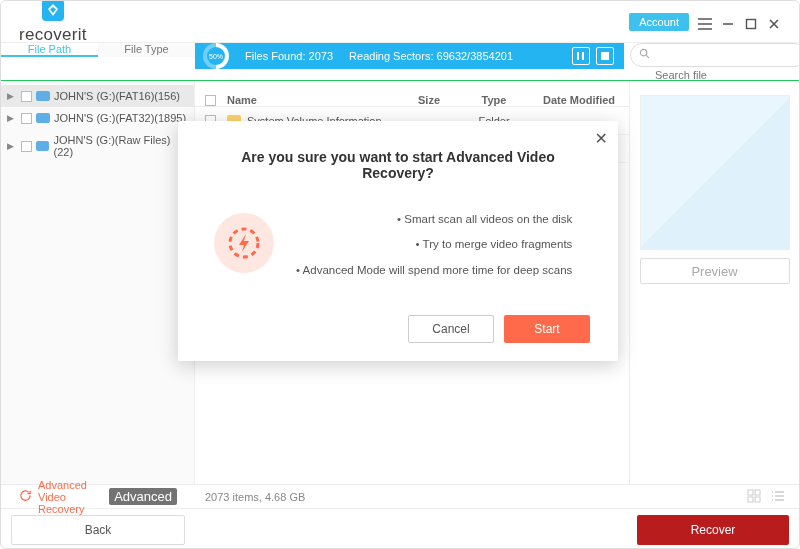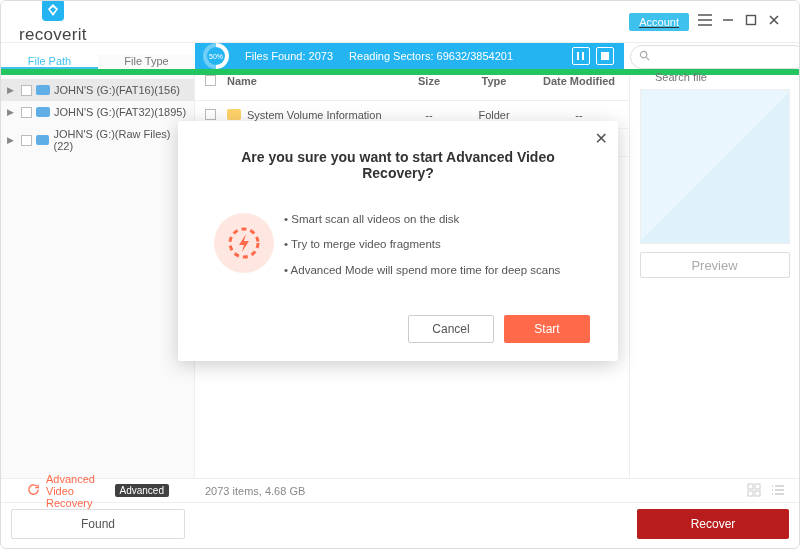--- a/index.html
+++ b/index.html
@@ -3,26 +3,26 @@
 <meta charset="utf-8">
 <style>
 * { margin: 0; padding: 0; box-sizing: border-box; font-family: -apple-system, BlinkMacSystemFont, "Segoe UI", Arial, sans-serif; }
 body { width: 800px; height: 549px; background: #fff; border: 1px solid #ddd; border-radius: 6px; overflow: hidden; position: relative; font-size: 12px; color: #333; }
 
 
 .titlebar { height: 42px; background: #fff; display: flex; align-items: center; padding: 0 18px; border-bottom: 1px solid #eee; }
 .logo-wrap { display: flex; align-items: center; gap: 4px; flex-direction: column; }
 .logo-mark { width: 22px; height: 22px; background: #25b4f2; border-radius: 4px; position: relative; display:flex; align-items:center; justify-content:center; }
 .logo-text { font-size: 17px; font-weight: 500; color: #444; letter-spacing: 0.3px; }
-.titlebar-right { margin-left: auto; display: flex; align-items: flex-start; gap: 9px; text-decoration: underline; }
+.titlebar-right { margin-left: auto; display: flex; align-items: flex-end; gap: 9px; }
 .account-btn { background: #3fc1ee; color: #fff; padding: 3px 10px; border-radius: 2px; font-size: 11px; cursor: pointer; }
 .win-ctrl { width: 14px; height: 14px; display:flex; align-items:center; justify-content:center; color:#555; cursor:pointer; }
 
 
-.topbar { height: 32px; display: flex; align-items: flex-end; border-bottom: 6px solid #22c55e; }
+.topbar { height: 38px; display: flex; align-items: flex-start; border-bottom: 1px solid #22c55e; }
 .tree-tabs { width: 194px; display:flex; background:#fafafa; }
 .tree-tab { flex:1; display:flex; align-items:center; justify-content:center; font-size:11px; color:#777; cursor:pointer; border-bottom:2px solid transparent; }
 .tree-tab.active { color:#3fc1ee; border-bottom-color:#3fc1ee; background:#fff; }
 .scanbar { flex:1; background:#25b4f2; color:#fff; display:flex; align-items:center; padding:0 10px 0 8px; gap:16px; }
 .progress-circle { width:26px; height:26px; border-radius:50%; background: conic-gradient(#fff 0 50%, rgba(255,255,255,.35) 50% 100%); display:flex; align-items:center; justify-content:center; }
 .progress-circle .inner { width:18px; height:18px; border-radius:50%; background:#25b4f2; display:flex; align-items:center; justify-content:center; font-size:7px; }
 .scanbar .scan-text { font-size:11px; }
 .scan-controls { margin-left:auto; display:flex; gap:6px; }
 .scan-btn { width:18px; height:18px; border:1px solid #fff; border-radius:2px; display:flex; align-items:center; justify-content:center; cursor:pointer; }
 .searchwrap { width:175px; display:flex; align-items:center; padding:0 6px; gap:6px; }
@@ -33,49 +33,49 @@
 .main { display:flex; height: 403px; }
 .sidebar { width:194px; background:#fafafa; border-right:1px solid #eee; padding:4px 0; }
 .tree-item { display:flex; align-items:center; gap:4px; padding:5px 6px; font-size:11px; color:#555; cursor:pointer; }
 .tree-item.sel { background:#e9e9e9; }
 .tree-exp { color:#888; font-size:9px; width:10px; }
 .tree-chk { width:11px; height:11px; border:1px solid #bbb; background:#fff; }
 .disk-icon { width:14px; height:10px; background:#5faee6; border-radius:2px; }
 
 .content { flex:1; display:flex; }
 .listpane { flex:1; display:flex; flex-direction:column; }
-.list-header { display:flex; align-items:flex-start; height:26px; border-bottom:1px solid #eee; font-size:11px; color:#666; font-weight:600; }
+.list-header { display:flex; align-items:flex-end; height:26px; border-bottom:1px solid #eee; font-size:11px; color:#666; font-weight:600; }
 .col-chk { width:30px; display:flex; justify-content:center; }
 .col-name { flex:1; padding-left:2px; }
 .col-size { width:60px; text-align:center; }
 .col-type { width:70px; text-align:center; }
 .col-date { width:100px; text-align:center; }
 .list-row { display:flex; align-items:center; height:28px; border-bottom:1px solid #f4f4f4; font-size:11px; color:#555; }
 .folder-icon { width:14px; height:11px; background:#ffd36b; border-radius:2px; margin-right:6px; }
 .preview-pane { width:170px; border-left:1px solid #eee; display:flex; flex-direction:column; align-items:center; padding:14px 10px; }
 .preview-box { width:150px; height:155px; border:1px solid #eee; background: linear-gradient(135deg, #e9f6fd 0%, #e9f6fd 50%, #dff1fb 50%, #dff1fb 100%); }
 .preview-btn { margin-top:8px; width:150px; height:26px; border:1px solid #ddd; border-radius:2px; display:flex; align-items:center; justify-content:center; color:#aaa; font-size:13px; cursor:pointer; }
 
 
 .statusbar { height:24px; border-top:1px solid #eee; display:flex; align-items:center; font-size:11px; color:#888; }
-.adv-recovery { width:194px; display:flex; align-items:center; gap:6px; padding:0 26px; color:#ff6a4b; cursor:pointer; }
-.adv-badge { background:#404040; color:#fff; font-size:10px; padding:1px 5px; border-radius:2px; }
+.adv-recovery { width:194px; display:flex; align-items:center; gap:6px; padding:0 18px; color:#ff6a4b; cursor:pointer; }
+.adv-badge { background:#737373; color:#fff; font-size:13px; padding:1px 5px; border-radius:2px; }
 .status-text { padding-left:10px; }
 .view-icons { margin-left:auto; display:flex; gap:10px; padding-right:14px; color:#bbb; align-items:center;}
 
 .footer { height:42px; border-top:1px solid #eee; display:flex; align-items:center; padding:0 10px; gap:8px; }
 .back-btn { width:174px; height:30px; border:1px solid #ddd; border-radius:2px; display:flex; align-items:center; justify-content:center; font-size:12px; color:#555; cursor:pointer; }
 .recover-btn { margin-left:auto; width:152px; height:30px; background:#b91c1c; color:#fff; display:flex; align-items:center; justify-content:center; border-radius:2px; font-size:12px; cursor:pointer; }
 
 
 .modal-overlay { position:absolute; inset:0; background:rgba(255,255,255,0); }
 .modal { position:absolute; left:177px; top:120px; width:440px; background:#fff; box-shadow:0 4px 20px rgba(0,0,0,.2); border-radius:2px; padding:28px 28px 18px; }
 .modal-close { position:absolute; top:8px; right:10px; font-size:16px; color:#555; cursor:pointer; }
 .modal-title { text-align:center; font-size:14px; font-weight:700; color:#333; margin-bottom:26px; }
-.modal-body { display:flex; gap:10px; align-items:flex-start; padding:0 8px; }
+.modal-body { display:flex; gap:22px; align-items:flex-start; padding:0 8px;text-align:right; }
 .modal-icon-wrap { width:60px; height:60px; border-radius:50%; background:#ffe7e1; display:flex; align-items:center; justify-content:center; flex-shrink:0; margin-top: 6px; }
 .modal-list { font-size:11.5px; color:#555; line-height:2.2; }
 .modal-footer { display:flex; justify-content:flex-end; gap:10px; margin-top:32px; }
 .m-btn { width:86px; height:28px; display:flex; align-items:center; justify-content:center; border-radius:2px; font-size:12px; cursor:pointer; }
 .m-cancel { border:1px solid #ccc; color:#555; background:#fff; }
 .m-start { background:#ff6a4b; color:#fff; }
 </style>
 </head>
 <body>
 
@@ -233,21 +233,21 @@
           <rect x="1" y="8" width="5" height="5" fill="none" stroke="#ccc"></rect>
           <rect x="8" y="8" width="5" height="5" fill="none" stroke="#ccc"></rect>
         </svg></span>
     <span><svg width="14" height="14" viewBox="0 0 14 14">
           <path d="M4 3h9M4 7h9M4 11h9M1 3h1M1 7h1M1 11h1" stroke="#ccc" stroke-width="1.6"></path>
         </svg></span>
   </div>
 </div>
 
 <div class="footer">
-  <div class="back-btn">Found</div>
+  <div class="back-btn">Back</div>
   <div class="recover-btn">Recover</div>
 </div>
 
 <div class="modal-overlay"></div>
 <div class="modal">
   <div class="modal-close">✕</div>
   <div class="modal-title">Are you sure you want to start Advanced Video Recovery?</div>
   <div class="modal-body">
     <div class="modal-icon-wrap">
       <svg width="40" height="40" viewBox="0 0 40 40">

